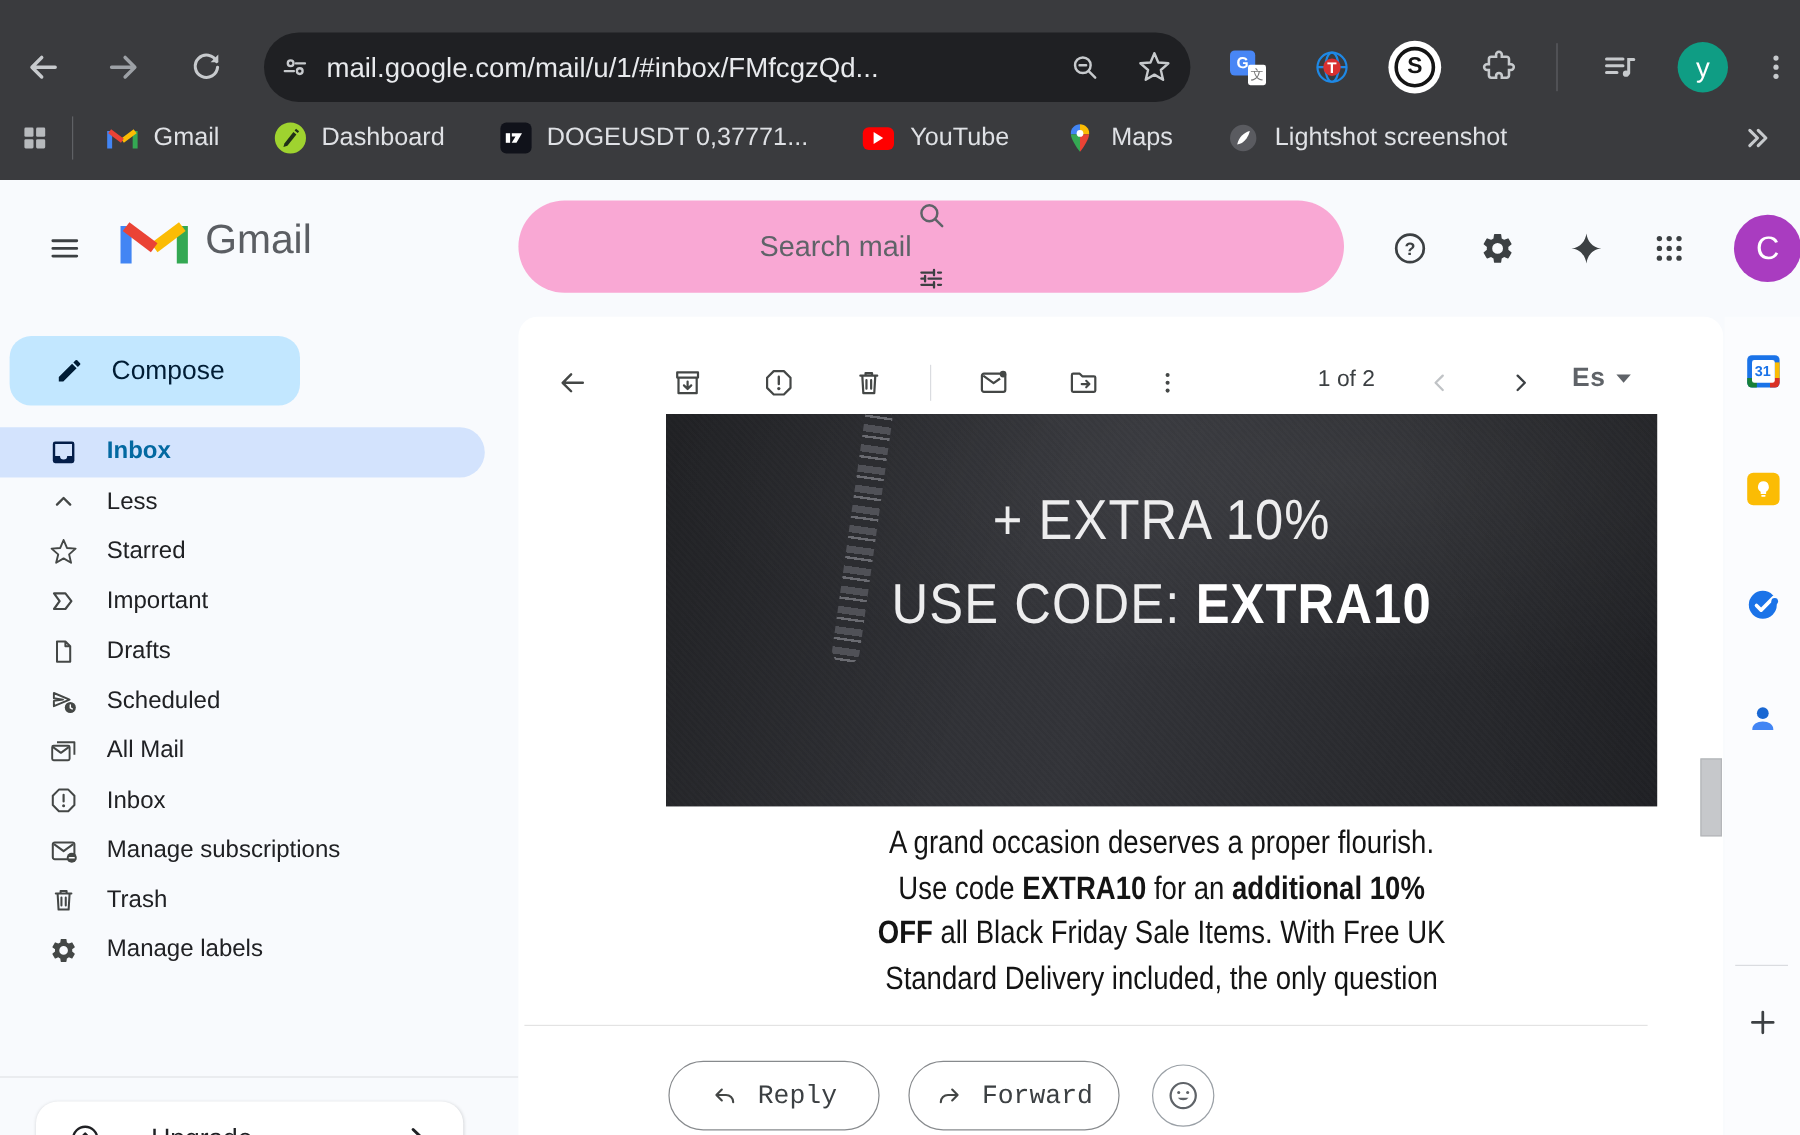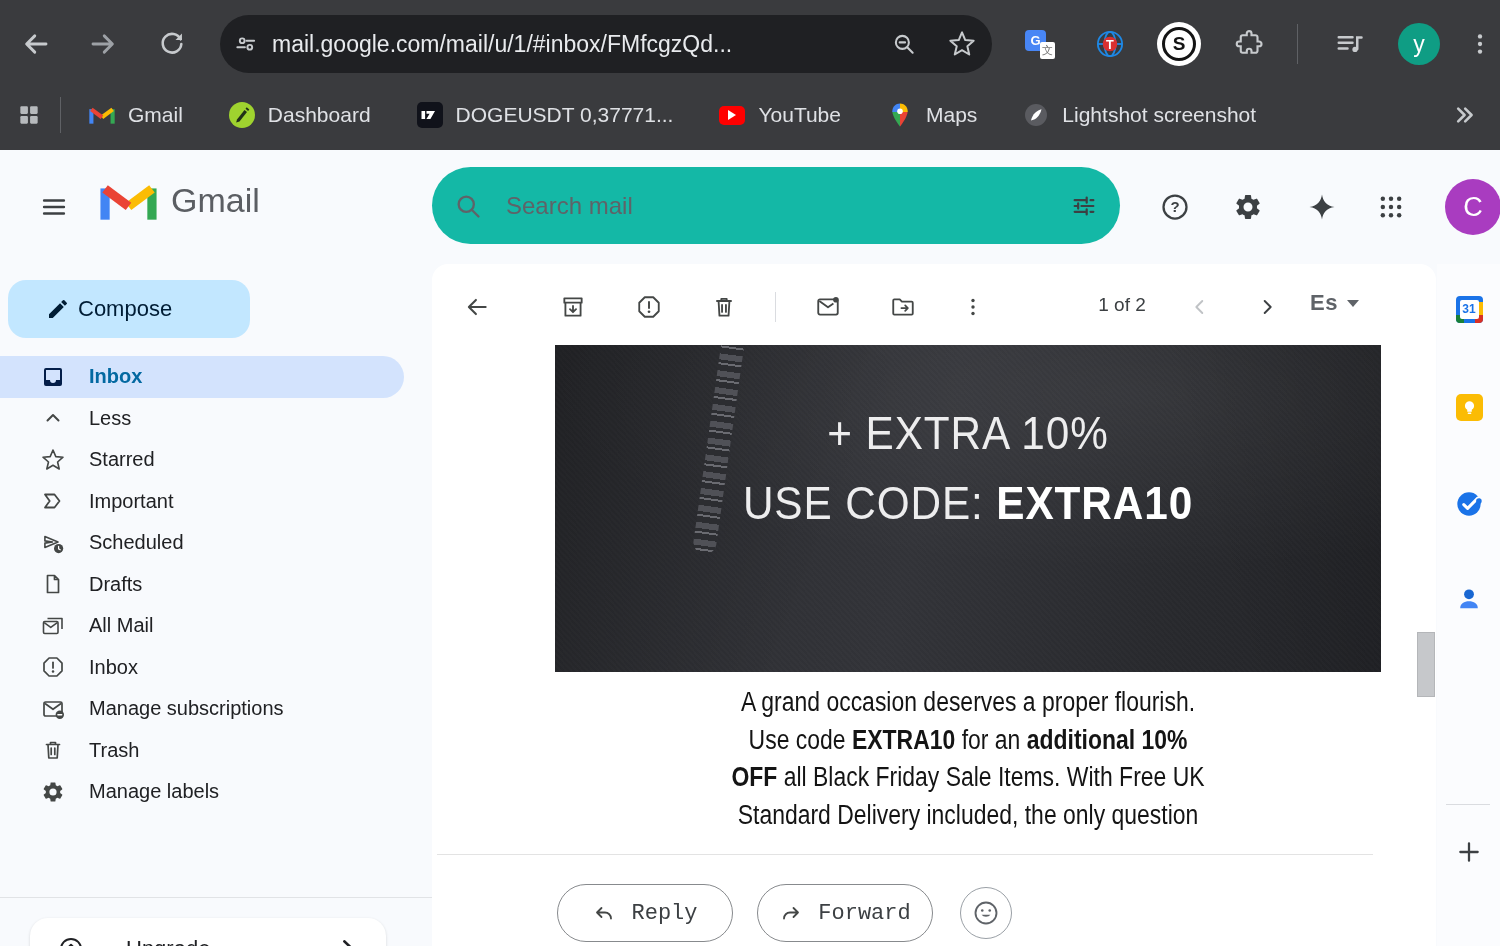--- a/index.html
+++ b/index.html
@@ -2,21 +2,21 @@
 <html><head>
 <meta charset="utf-8">
 <style>
   * { margin:0; padding:0; box-sizing:border-box; }
   html,body { width:1500px; height:946px; overflow:hidden; background:#f8fafd;
     font-family:"Liberation Sans","DejaVu Sans",sans-serif; }
   svg { display:block; }
 
   
   #chrome-top { position:absolute; left:0; top:0; width:1500px; height:150px; background:#3a3b3e; }
-  #toolbar { position:absolute; left:0; top:4px; width:1500px; height:80px; }
+  #toolbar { position:absolute; left:0; top:16px; width:1500px; height:80px; }
   .tbtn { position:absolute; top:12px; width:56px; height:56px; border-radius:50%;
     display:flex; align-items:center; justify-content:center; }
   #urlbar { position:absolute; left:220px; top:11px; width:772px; height:58px;
     background:#1f2023; border-radius:29px; display:flex; align-items:center; }
   #url-text { color:#e8eaed; font-size:23px; white-space:nowrap; overflow:hidden; flex:1; }
   .ext { position:absolute; top:16px; width:48px; height:48px; display:flex; align-items:center; justify-content:center; }
   #chrome-avatar { position:absolute; left:1398px; top:19px; width:42px; height:42px; border-radius:50%;
     background:#0f9d84; color:#fff; font-size:23px; display:flex; align-items:center; justify-content:center; }
   .vsep { position:absolute; top:20px; width:1px; height:40px; background:#5f6165; }
 
@@ -26,49 +26,49 @@
   .fav { width:26px; height:26px; position:relative; flex:0 0 auto; }
 
   
   #gmail { position:absolute; left:0; top:150px; width:1500px; height:796px; background:#f8fafd; }
 
   
   #gm-header { position:absolute; left:0; top:0; width:1500px; height:112px; }
   #hamburger { position:absolute; left:31px; top:34px; width:46px; height:46px; display:flex; align-items:center; justify-content:center; }
   #gm-logo { position:absolute; left:100px; top:28px; display:flex; align-items:center; gap:14px; }
   #gm-logo-text { font-size:34px; color:#5b5e63; letter-spacing:0; }
-  #searchbar { position:absolute; left:432px; top:17px; width:688px; height:77px; background:#14b8a6;
-    border-radius:39px; display:flex; align-items:center; padding:0 22px; }
+  #searchbar { position:absolute; left:432px; top:17px; width:688px; height:77px; background:#f9a8d4;
+    border-radius:39px; display:flex; align-items:center; padding:0 22px;flex-direction:column; }
   #search-input { flex:1; border:none; outline:none; background:transparent; font-size:24px;
     color:#202124; margin-left:24px; font-family:inherit; }
   #search-input::placeholder { color:#5f6368; }
   .hicon { position:absolute; top:33px; width:48px; height:48px; display:flex; align-items:center; justify-content:center; }
   #gm-avatar { position:absolute; left:1445px; top:29px; width:56px; height:56px; border-radius:50%;
     background:#a93cc0; color:#fff; font-size:27px; display:flex; align-items:center; justify-content:center; }
 
   
   #compose { position:absolute; left:8px; top:130px; width:242px; height:58px; background:#c2e7ff;
-    border-radius:18px; display:flex; align-items:center; padding-left:38px; gap:8px; }
+    border-radius:18px; display:flex; align-items:center; padding-left:38px; gap:23px; }
   #compose span { font-size:22px; font-weight:500; color:#001d35; }
   #nav { position:absolute; left:0; top:206px; width:432px; }
   .nav-item { height:41.5px; display:flex; align-items:center; padding-left:41px; gap:24px; }
   .nav-item .lbl { font-size:20px; color:#202124; }
   .nav-item.selected { background:#d3e3fd; width:404px; border-radius:0 21px 21px 0; }
   .nav-item.selected .lbl { font-weight:700; color:#0369a1; }
   .ic24 { width:24px; height:24px; flex:0 0 auto; }
   #nav-divider { position:absolute; left:0; top:747px; width:432px; height:1px; background:#e1e3e6; }
   #upgrade { position:absolute; left:30px; top:768px; width:356px; height:62px; background:#fff;
     border-radius:18px; box-shadow:0 1px 3px rgba(0,0,0,.15); display:flex; align-items:center;
     padding:0 28px; gap:42px; }
   #upgrade span { font-size:22px; color:#202124; flex:1; }
 
   
   #card { position:absolute; left:432px; top:114px; width:1004px; height:682px; background:#fff;
     border-radius:16px 16px 0 0; }
-  #mail-toolbar { position:absolute; left:0; top:12px; width:1004px; height:62px; }
+  #mail-toolbar { position:absolute; left:0; top:24px; width:1004px; height:62px; }
   .mt-btn { position:absolute; top:7px; width:48px; height:48px; border-radius:50%;
     display:flex; align-items:center; justify-content:center; }
   #mt-sep { position:absolute; left:343px; top:16px; width:1px; height:30px; background:#dadce0; }
   #pagination { position:absolute; left:630px; top:18px; width:120px; text-align:center;
     font-size:19px; color:#3c4043; }
   #lang-sel { position:absolute; left:878px; top:14px; display:flex; align-items:center; gap:9px; }
   #lang-sel b { font-size:22px; color:#5f6368; letter-spacing:.5px; }
   .caret-down { width:0; height:0; border-left:6px solid transparent; border-right:6px solid transparent;
     border-top:7px solid #5f6368; }
 
@@ -406,31 +406,31 @@
       <span class="lbl">Starred</span>
     </div>
     <div class="nav-item">
       <svg class="ic24" viewBox="0 0 24 24">
           <path d="M4 5.5h9.5L18.5 12l-5 6.5H4l4.7-6.5z" fill="none" stroke="#444746" stroke-width="1.8" stroke-linejoin="round"></path>
         </svg>
       <span class="lbl">Important</span>
     </div>
     <div class="nav-item">
       <svg class="ic24" viewBox="0 0 24 24">
+          <path d="M6.5 3.5h7l4 4v13h-11z M13.5 3.5v4h4" fill="none" stroke="#444746" stroke-width="1.7" stroke-linejoin="round"></path>
+        </svg>
+      <span class="lbl">Drafts</span>
+    </div>
+    <div class="nav-item">
+      <svg class="ic24" viewBox="0 0 24 24">
           <path d="M3.9 16.5 17 11 3.9 5.5v4.4L11.5 11l-7.6 1.1z" fill="none" stroke="#444746" stroke-width="1.6" stroke-linejoin="round"></path>
           <circle cx="17.6" cy="17.6" r="4.6" fill="#444746"></circle>
           <path d="M17.6 15.4v2.4l1.6 1" fill="none" stroke="#fff" stroke-width="1.2" stroke-linecap="round"></path>
         </svg>
       <span class="lbl">Scheduled</span>
-    </div>
-    <div class="nav-item">
-      <svg class="ic24" viewBox="0 0 24 24">
-          <path d="M6.5 3.5h7l4 4v13h-11z M13.5 3.5v4h4" fill="none" stroke="#444746" stroke-width="1.7" stroke-linejoin="round"></path>
-        </svg>
-      <span class="lbl">Drafts</span>
     </div>
     <div class="nav-item">
       <svg class="ic24" viewBox="0 0 24 24">
           <g fill="none" stroke="#444746" stroke-width="1.6" stroke-linejoin="round">
             <path d="M6.5 4.5H21V15"></path>
             <rect x="2.5" y="7.5" width="14.5" height="12" rx="1.2"></rect>
             <path d="M3.2 8.6l6.55 4.8 6.55-4.8"></path>
           </g>
         </svg>
       <span class="lbl">All Mail</span>

